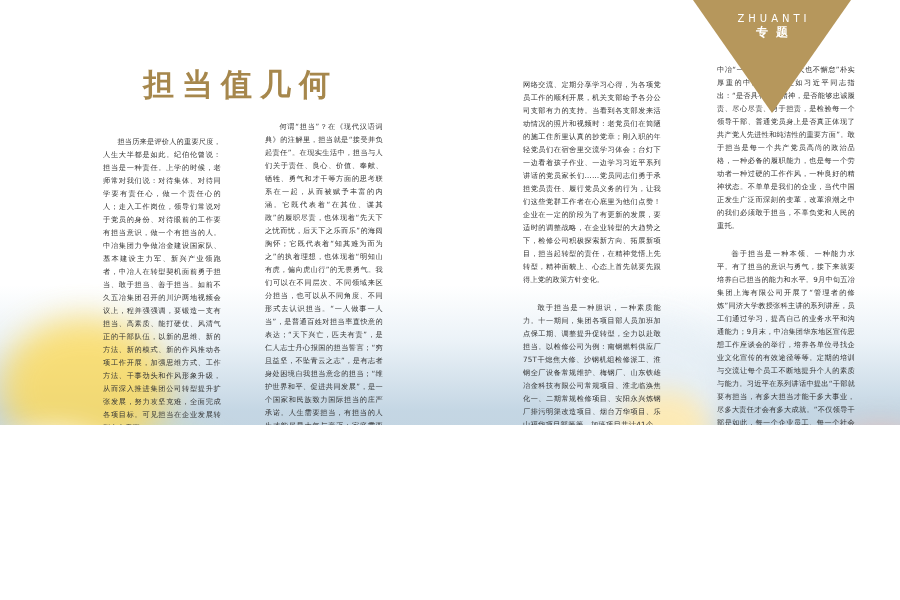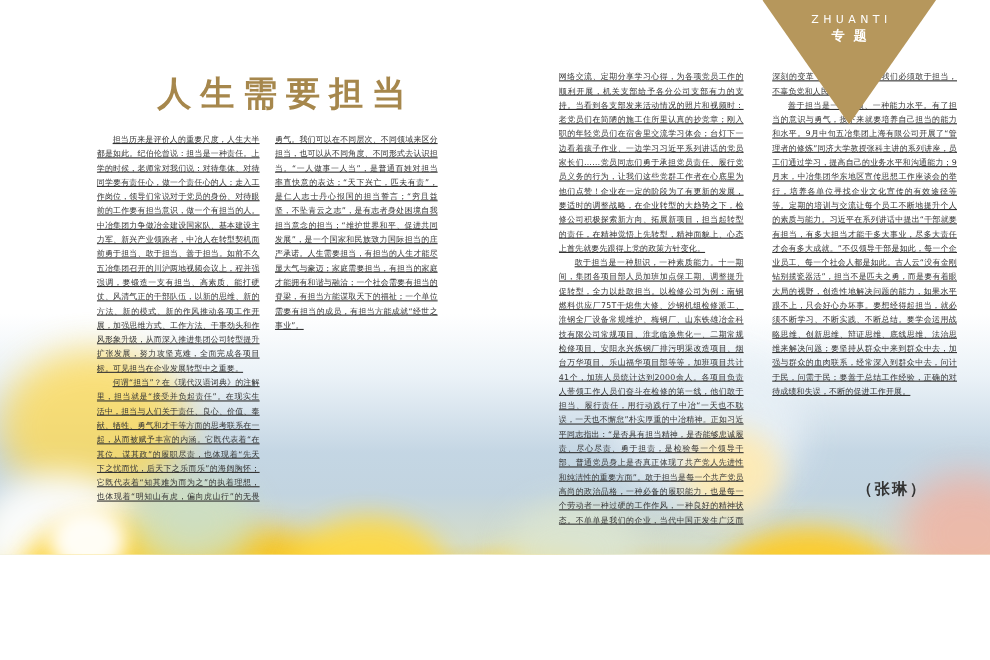--- a/index.html
+++ b/index.html
@@ -1,17 +1,17 @@
 <!DOCTYPE html>
 <html><head>
 <meta charset="utf-8">
 <style>
   html,body{margin:0;padding:0;}
   body{width:900px;height:600px;background:#ffffff;font-family:"DejaVu Sans",sans-serif;}
-  .spread{position:relative;width:900px;height:504px;overflow:hidden;background:#ffffff;}
+  .spread{position:relative;width:900px;height:425px;overflow:hidden;background:#ffffff;}
 
   
   .photo-base{position:absolute;left:0;top:285px;width:900px;height:315px;z-index:0;
     background:linear-gradient(180deg,
       rgba(222,233,242,0) 0%,
       rgba(210,226,238,.45) 18%,
       rgba(186,207,223,.85) 40%,
       #c2d4e0 52%,
       #d5ddc9 66%,
       #eccf63 80%,
@@ -45,21 +45,21 @@
   .badge .en{margin-top:13px;font-size:10px;letter-spacing:4px;padding-left:4px;}
   .badge .zh{margin-top:0;font-size:12px;letter-spacing:8px;padding-left:8px;font-weight:bold;}
 
   
   .title{position:absolute;left:143px;top:64px;margin:0;z-index:3;
     font-size:31px;font-weight:bold;letter-spacing:8px;color:#a6874c;}
   .flow{position:absolute;z-index:2;color:#333333;
     font-size:7.2px;line-height:13px;letter-spacing:.2px;
     text-align:justify;text-justify:inter-character;
     column-fill:auto;overflow:hidden;}
-  .flow p{margin:0;text-indent:2em;text-decoration:underline;}
+  .flow p{margin:15px;text-indent:2em;}
   .flow p.noindent{text-indent:0;}
   .flow-left {left:88px; top:120px;width:310px;height:342px;column-count:2;column-gap:14px;}
   .flow-right{left:508px;top:63px; width:362px;height:419px;column-count:2;column-gap:26px;}
   .byline{position:absolute;right:57px;top:436px;z-index:3;
     font-size:14px;font-weight:bold;letter-spacing:2px;color:#333333;}
 </style>
 </head>
 <body>
 
 <div class="spread">
@@ -84,21 +84,21 @@
   <div class="blob b17"></div>
   <div class="blob b18"></div>
   <div class="blob b19"></div>
   <div class="blob b20"></div>
 
   <div class="badge">
     <div class="en">ZHUANTI</div>
     <div class="zh">专题</div>
   </div>
 
-  <h1 class="title">人生需要担当</h1>
+  <h1 class="title">担当值几何</h1>
 
   <div class="flow flow-left">
     <p>担当历来是评价人的重要尺度，人生大半都是如此。纪伯伦曾说：担当是一种责任。上学的时候，老师常对我们说：对待集体、对待同学要有责任心，做一个责任心的人；走入工作岗位，领导们常说对于党员的身份、对待眼前的工作要有担当意识，做一个有担当的人。中冶集团力争做冶金建设国家队、基本建设主力军、新兴产业领跑者，中冶人在转型契机面前勇于担当、敢于担当、善于担当。如前不久五冶集团召开的川沪两地视频会议上，程并强强调，要锻造一支有担当、高素质、能打硬仗、风清气正的干部队伍，以新的思维、新的方法、新的模式、新的作风推动各项工作开展，加强思维方式、工作方法、干事劲头和作风形象升级，从而深入推进集团公司转型提升扩张发展，努力攻坚克难，全面完成各项目标。可见担当在企业发展转型中之重要。</p>
     <p>何谓“担当”？在《现代汉语词典》的注解里，担当就是“接受并负起责任”。在现实生活中，担当与人们关于责任、良心、价值、奉献、牺牲、勇气和才干等方面的思考联系在一起，从而被赋予丰富的内涵。它既代表着“在其位、谋其政”的履职尽责，也体现着“先天下之忧而忧，后天下之乐而乐”的海阔胸怀；它既代表着“知其难为而为之”的执着理想，也体现着“明知山有虎，偏向虎山行”的无畏勇气。我们可以在不同层次、不同领域来区分担当，也可以从不同角度、不同形式去认识担当。“一人做事一人当”，是普通百姓对担当率直快意的表达；“天下兴亡，匹夫有责”，是仁人志士丹心报国的担当誓言；“穷且益坚，不坠青云之志”，是有志者身处困境自我担当意念的担当；“维护世界和平、促进共同发展”，是一个国家和民族致力国际担当的庄严承诺。人生需要担当，有担当的人生才能尽显大气与豪迈；家庭需要担当，有担当的家庭才能拥有和谐与融洽；一个社会需要有担当的脊梁，有担当方能谋取天下的福祉；一个单位需要有担当的成员，有担当方能成就“经世之事业”。</p>
 
   </div>
 
   <div class="flow flow-right">
     <p class="noindent">网络交流、定期分享学习心得，为各项党员工作的顺利开展，机关支部给予各分公司支部有力的支持。当看到各支部发来活动情况的照片和视频时：老党员们在简陋的施工住所里认真的抄党章；刚入职的年轻党员们在宿舍里交流学习体会；台灯下一边看着孩子作业、一边学习习近平系列讲话的党员家长们……党员同志们勇于承担党员责任、履行党员义务的行为，让我们这些党群工作者在心底里为他们点赞！企业在一定的阶段为了有更新的发展，要适时的调整战略，在企业转型的大趋势之下，检修公司积极探索新方向、拓展新项目，担当起转型的责任，在精神觉悟上先转型，精神面貌上、心态上首先就要先跟得上党的政策方针变化。</p>
     <p>敢于担当是一种胆识，一种素质能力。十一期间，集团各项目部人员加班加点保工期、调整提升促转型，全力以赴敢担当。以检修公司为例：南钢燃料供应厂75T干熄焦大修、沙钢机组检修派工、淮钢全厂设备常规维护、梅钢厂、山东铁雄冶金科技有限公司常规项目、淮北临涣焦化一、二期常规检修项目、安阳永兴炼钢厂排污明渠改造项目、烟台万华项目、乐山福华项目部等等，加班项目共计41个，加班人员统计达到2000余人。各项目负责人带领工作人员们奋斗在检修的第一线，他们敢于担当、履行责任，用行动践行了中冶“一天也不耽误，一天也不懈怠”朴实厚重的中冶精神。正如习近平同志指出：“是否具有担当精神，是否能够忠诚履责、尽心尽责、勇于担责，是检验每一个领导干部、普通党员身上是否真正体现了共产党人先进性和纯洁性的重要方面”。敢于担当是每一个共产党员高尚的政治品格，一种必备的履职能力，也是每一个劳动者一种过硬的工作作风，一种良好的精神状态。不单单是我们的企业，当代中国正发生广泛而深刻的变革，改革浪潮之中的我们必须敢于担当，不辜负党和人民的重托。</p>

